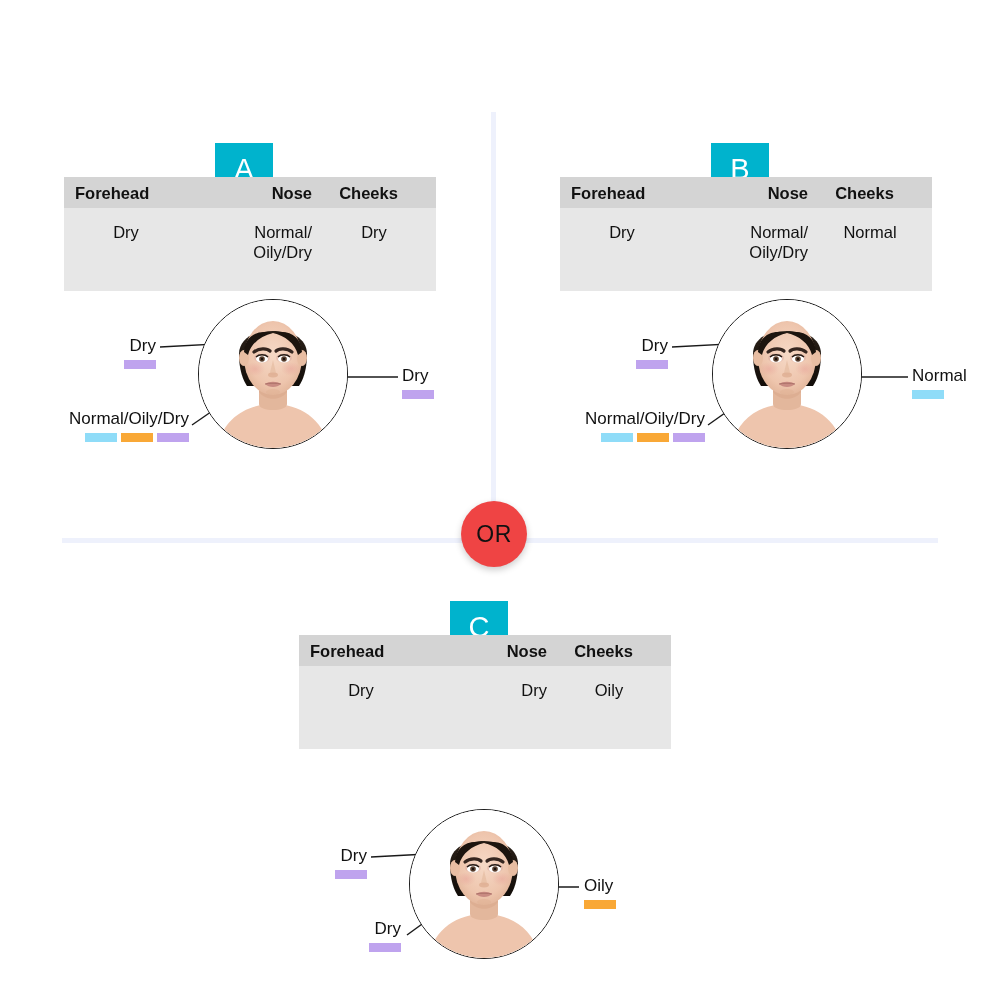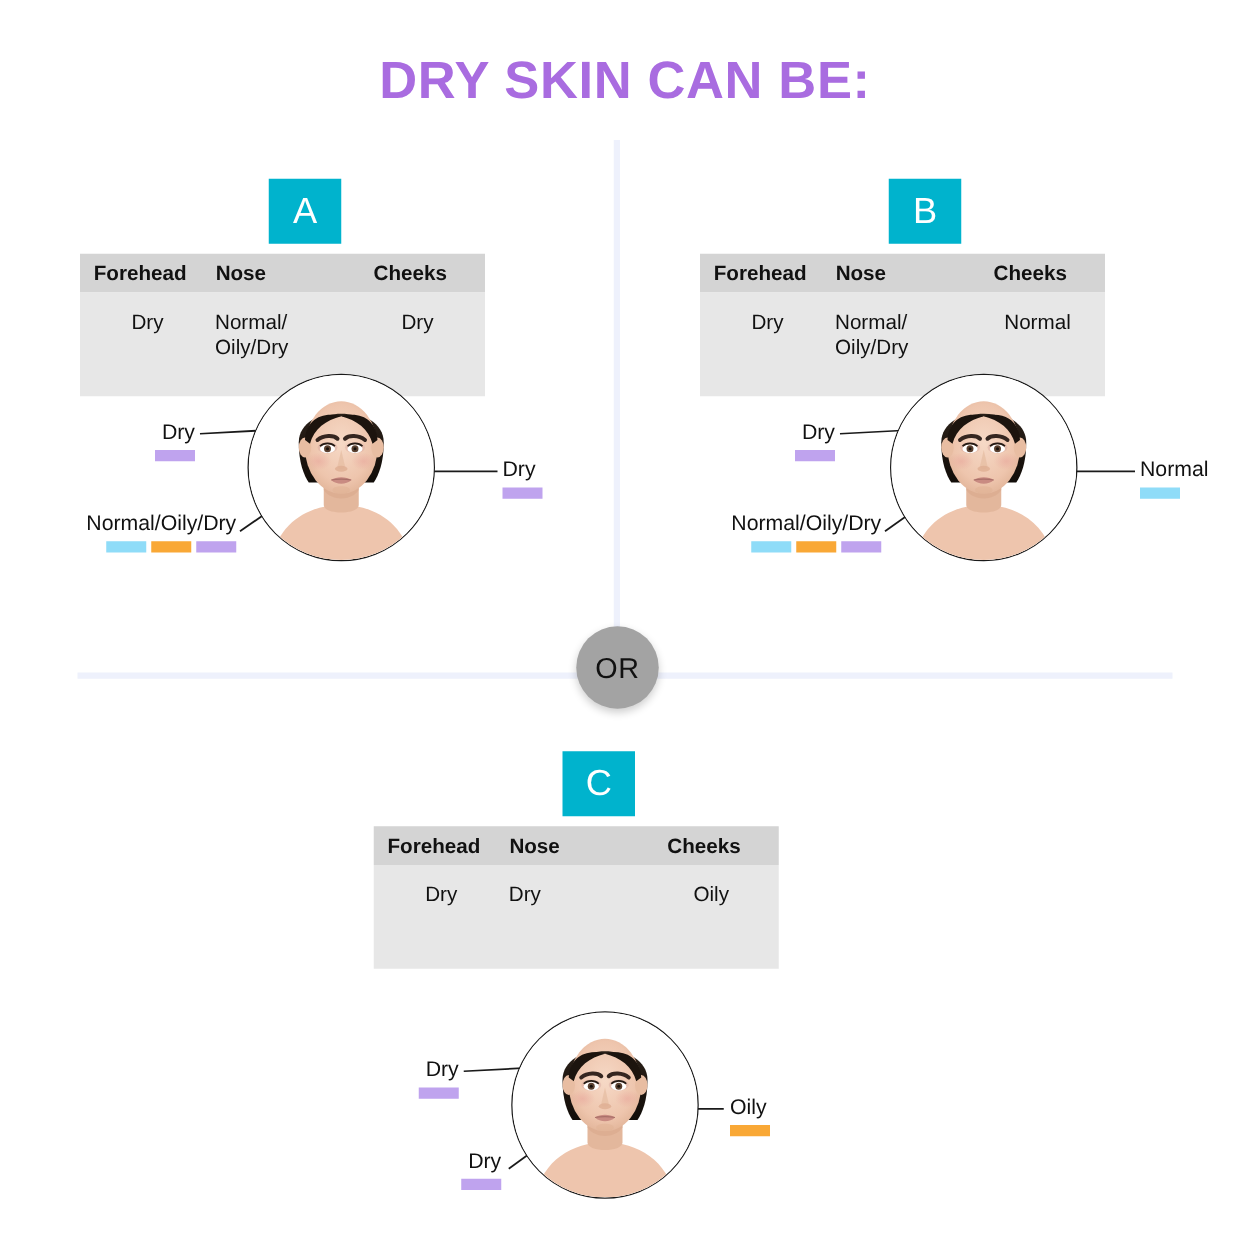--- a/index.html
+++ b/index.html
@@ -54,21 +54,21 @@
     height: 5px;
     background: #eef1fc;
   }
   .or-badge {
     position: absolute;
     left: 461px;
     top: 501px;
     width: 66px;
     height: 66px;
     border-radius: 50%;
-    background: #a3a3a3;
+    background: #ef4444;
     box-shadow: 0 3px 7px rgba(0,0,0,0.20);
     display: flex;
     align-items: center;
     justify-content: center;
     font-size: 23px;
     font-weight: 400;
     color: #111;
     letter-spacing: 0.5px;
   }
 
@@ -90,23 +90,23 @@
     display: flex;
     align-items: center;
     justify-content: center;
     font-size: 29px;
     font-weight: 400;
   }
 
   
   .table {
     position: absolute;
-    top: 60px;
+    top: 34px;
     left: 0;
-    width: 324px;
+    width: 372px;
   }
   .thead {
     display: flex;
     background: #d4d4d4;
     height: 31px;
     align-items: center;
   }
   .tbody {
     display: flex;
     background: #e7e7e7;
@@ -115,21 +115,21 @@
     padding-top: 14px;
     box-sizing: border-box;
   }
   .th, .td {
     font-size: 16.5px;
     line-height: 20px;
   }
   .th { font-weight: 700; color: #111; }
   .td { font-weight: 400; color: #111; }
   .col-1 { width: 124px; text-align: left;  padding-left: 11px; box-sizing: border-box; }
-  .col-2 { width: 124px; text-align: left; box-sizing: border-box; }
+  .col-2 { width: 124px; text-align: right; box-sizing: border-box; }
   .col-3 { width: 124px; text-align: center; padding-right: 11px; box-sizing: border-box; }
   .tbody .col-1 { text-align: center; padding-left: 0; }
   .tbody .col-3 { text-align: center; padding-right: 0; }
 
   
   .diagram {
     position: absolute;
     top: 148px;
     left: 0;
     width: 372px;
@@ -186,21 +186,20 @@
     overflow: visible;
   }
   .leader line { stroke: #1a1a1a; stroke-width: 1.4; }
   .leader circle { fill: #1a1a1a; }
 </style>
 </head>
 <body>
 
 <div class="stage">
 
-  <div class="title">DRY SKIN CAN BE:</div>
 
   <div class="divider-vertical"></div>
   <div class="divider-horizontal"></div>
   <div class="or-badge">OR</div>
 
   <div class="panel" id="panel-a">
     <div class="letter-badge">A</div>
 
     <div class="table">
       <div class="thead">

